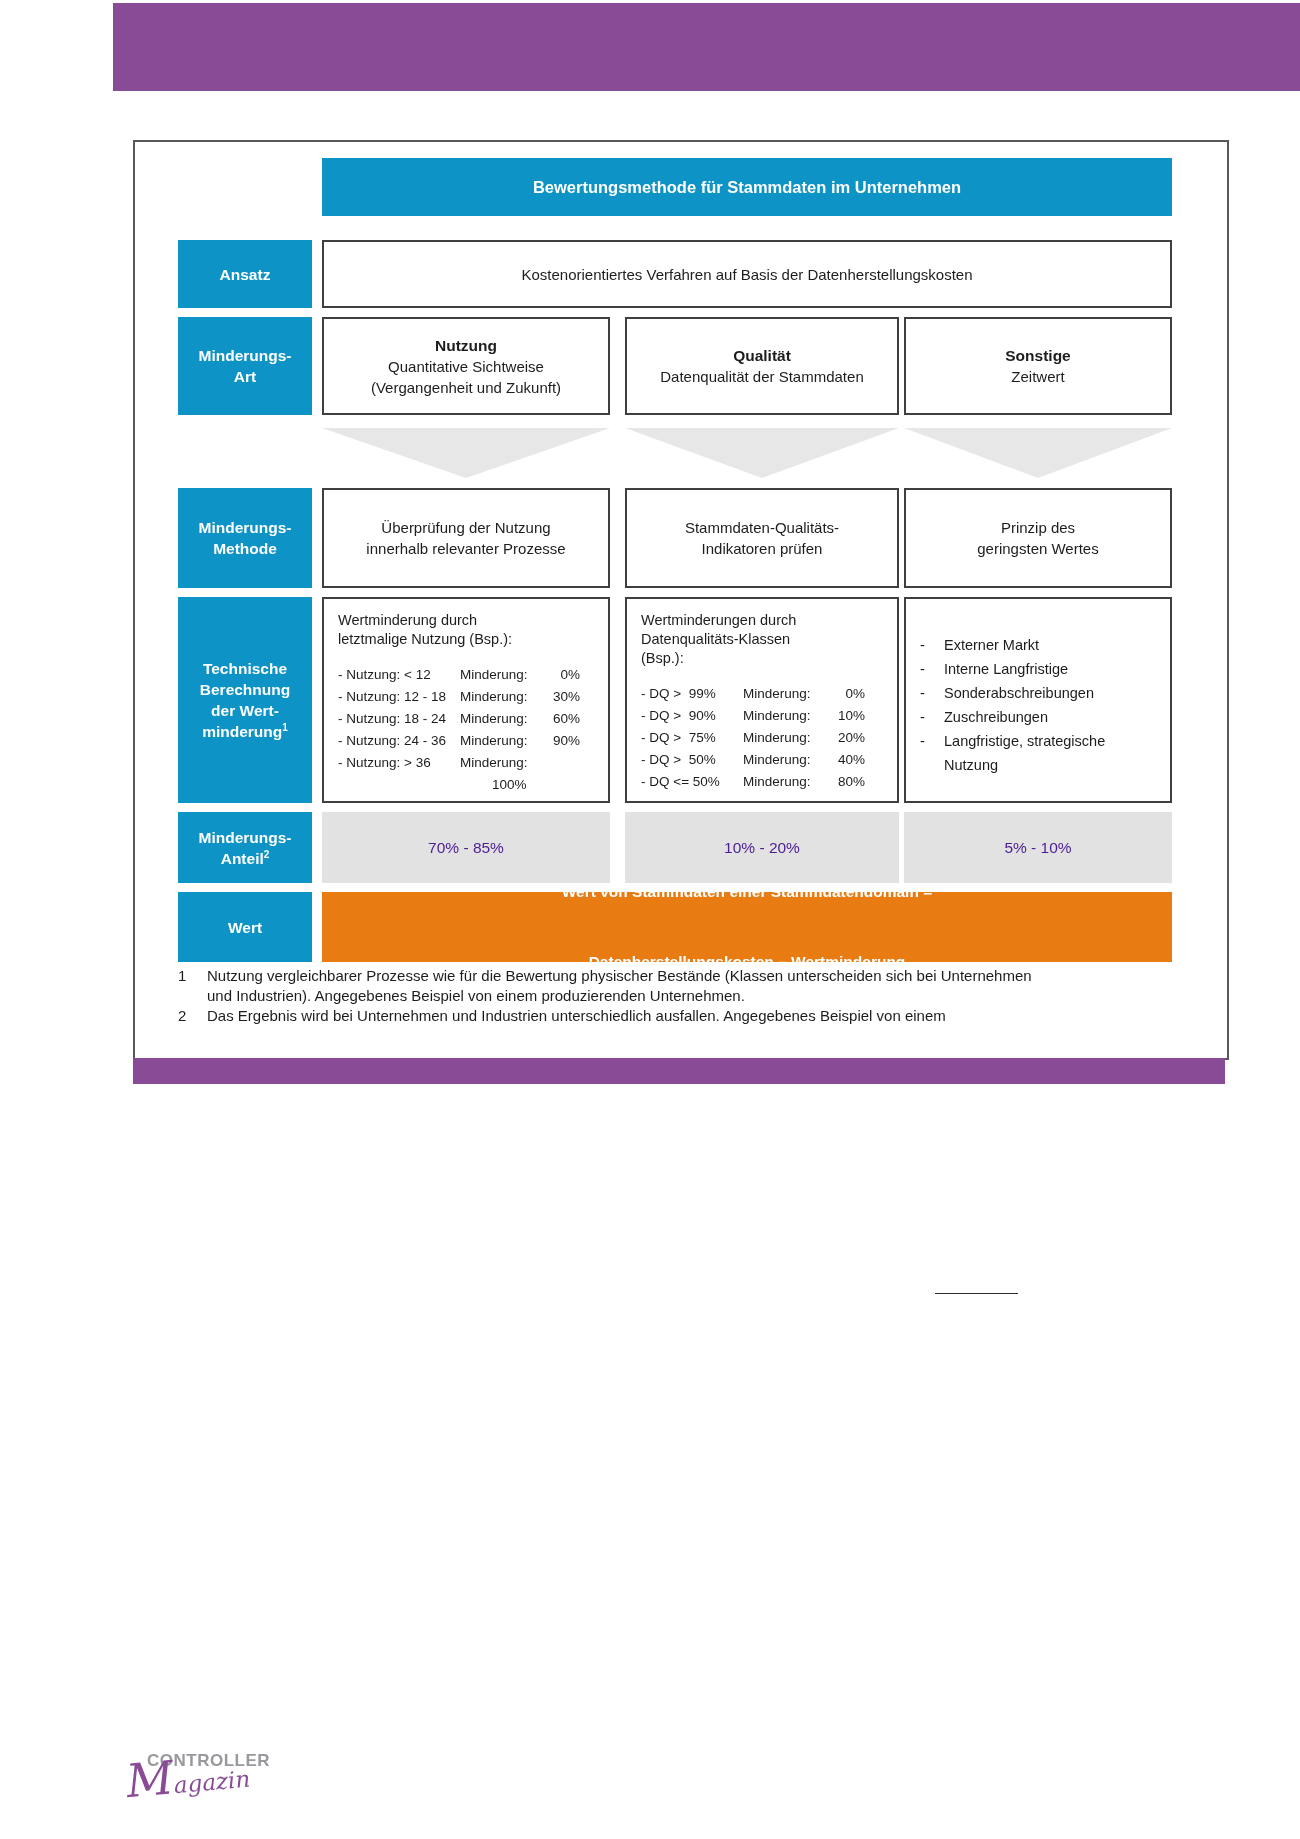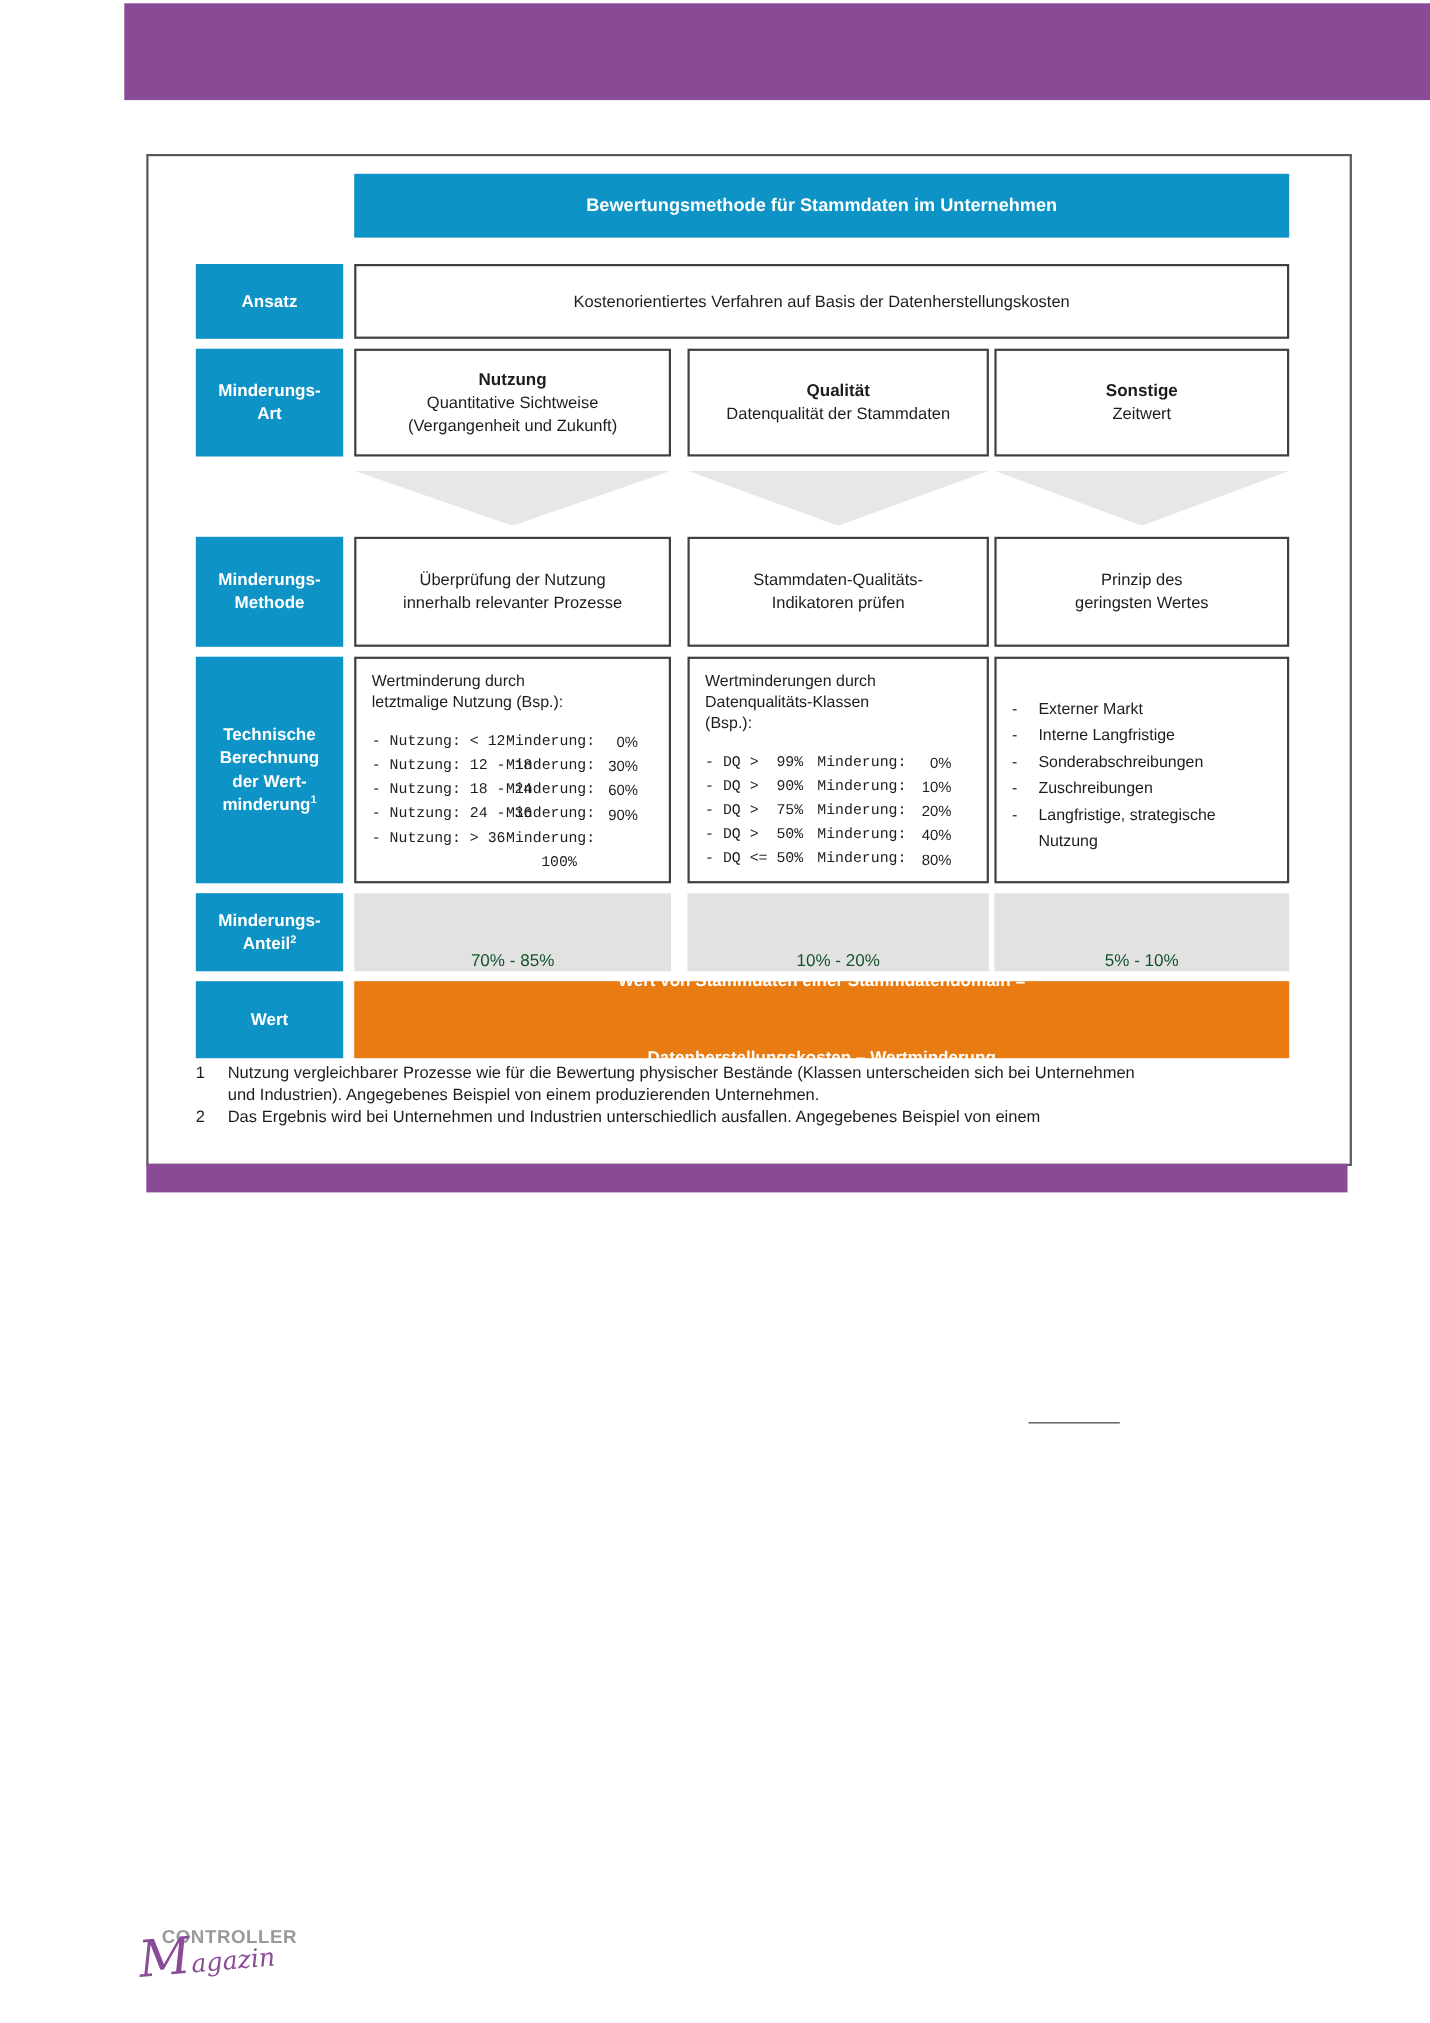--- a/index.html
+++ b/index.html
@@ -31,33 +31,33 @@
   .r-anteil{top:670px;height:71px;}
   .r-wert{top:750px;height:70px;}
 
   .blue-box{background:#0d93c6;color:#fff;font-weight:bold;font-size:15.5px;line-height:21px;
             display:flex;flex-direction:column;align-items:center;justify-content:center;text-align:center;box-sizing:border-box;}
   .title-box{background:#0d93c6;color:#fff;font-weight:bold;font-size:16.5px;
              display:flex;align-items:center;justify-content:center;text-align:center;box-sizing:border-box;}
   .white-box{background:#fff;border:2px solid #3f3f3f;box-sizing:border-box;
              display:flex;flex-direction:column;align-items:center;justify-content:center;text-align:center;font-size:15px;line-height:21px;}
   .white-box.left{align-items:flex-start;justify-content:flex-start;text-align:left;}
-  .gray-box{background:#e2e2e2;box-sizing:border-box;display:flex;align-items:flex-end;justify-content:center;
-            font-size:15.5px;color:#14532d;}
+  .gray-box{background:#e2e2e2;box-sizing:border-box;display:flex;align-items:center;justify-content:center;
+            font-size:15.5px;color:#4c1d95;}
   .orange-box{background:#e87c12;color:#fff;font-weight:bold;font-size:15.5px;line-height:24px;
               display:flex;flex-direction:column;align-items:center;justify-content:center;text-align:center;box-sizing:border-box;gap:46px;}
   .cell-title{font-weight:bold;font-size:15.5px;}
   .arrow{background:#e7e7e7;clip-path:polygon(0 0,100% 0,50% 100%);}
 
   
   .tech-box{padding:12px 12px 0 14px;font-size:14.5px;line-height:19px;}
   .tech-table{margin-top:15px;font-size:13.5px;line-height:22px;display:grid;}
   .tt1{grid-template-columns:122px 84px 36px;}
   .tt2{grid-template-columns:102px 88px 34px;}
-  .t-cell{white-space:pre;font-family:Liberation Mono, monospace;}
+  .t-cell{white-space:pre;}
   .t-val{text-align:right;white-space:pre;}
   .t-mind-cont{padding-left:32px;}
   .tech-list{margin-top:22px;font-size:14.5px;line-height:24px;}
   .tech-item{display:flex;}
   .tech-item .dash{width:24px;flex:none;}
   .tech-item .itxt{width:208px;}
 
   sup{font-size:10px;vertical-align:super;line-height:0;}
 
   

